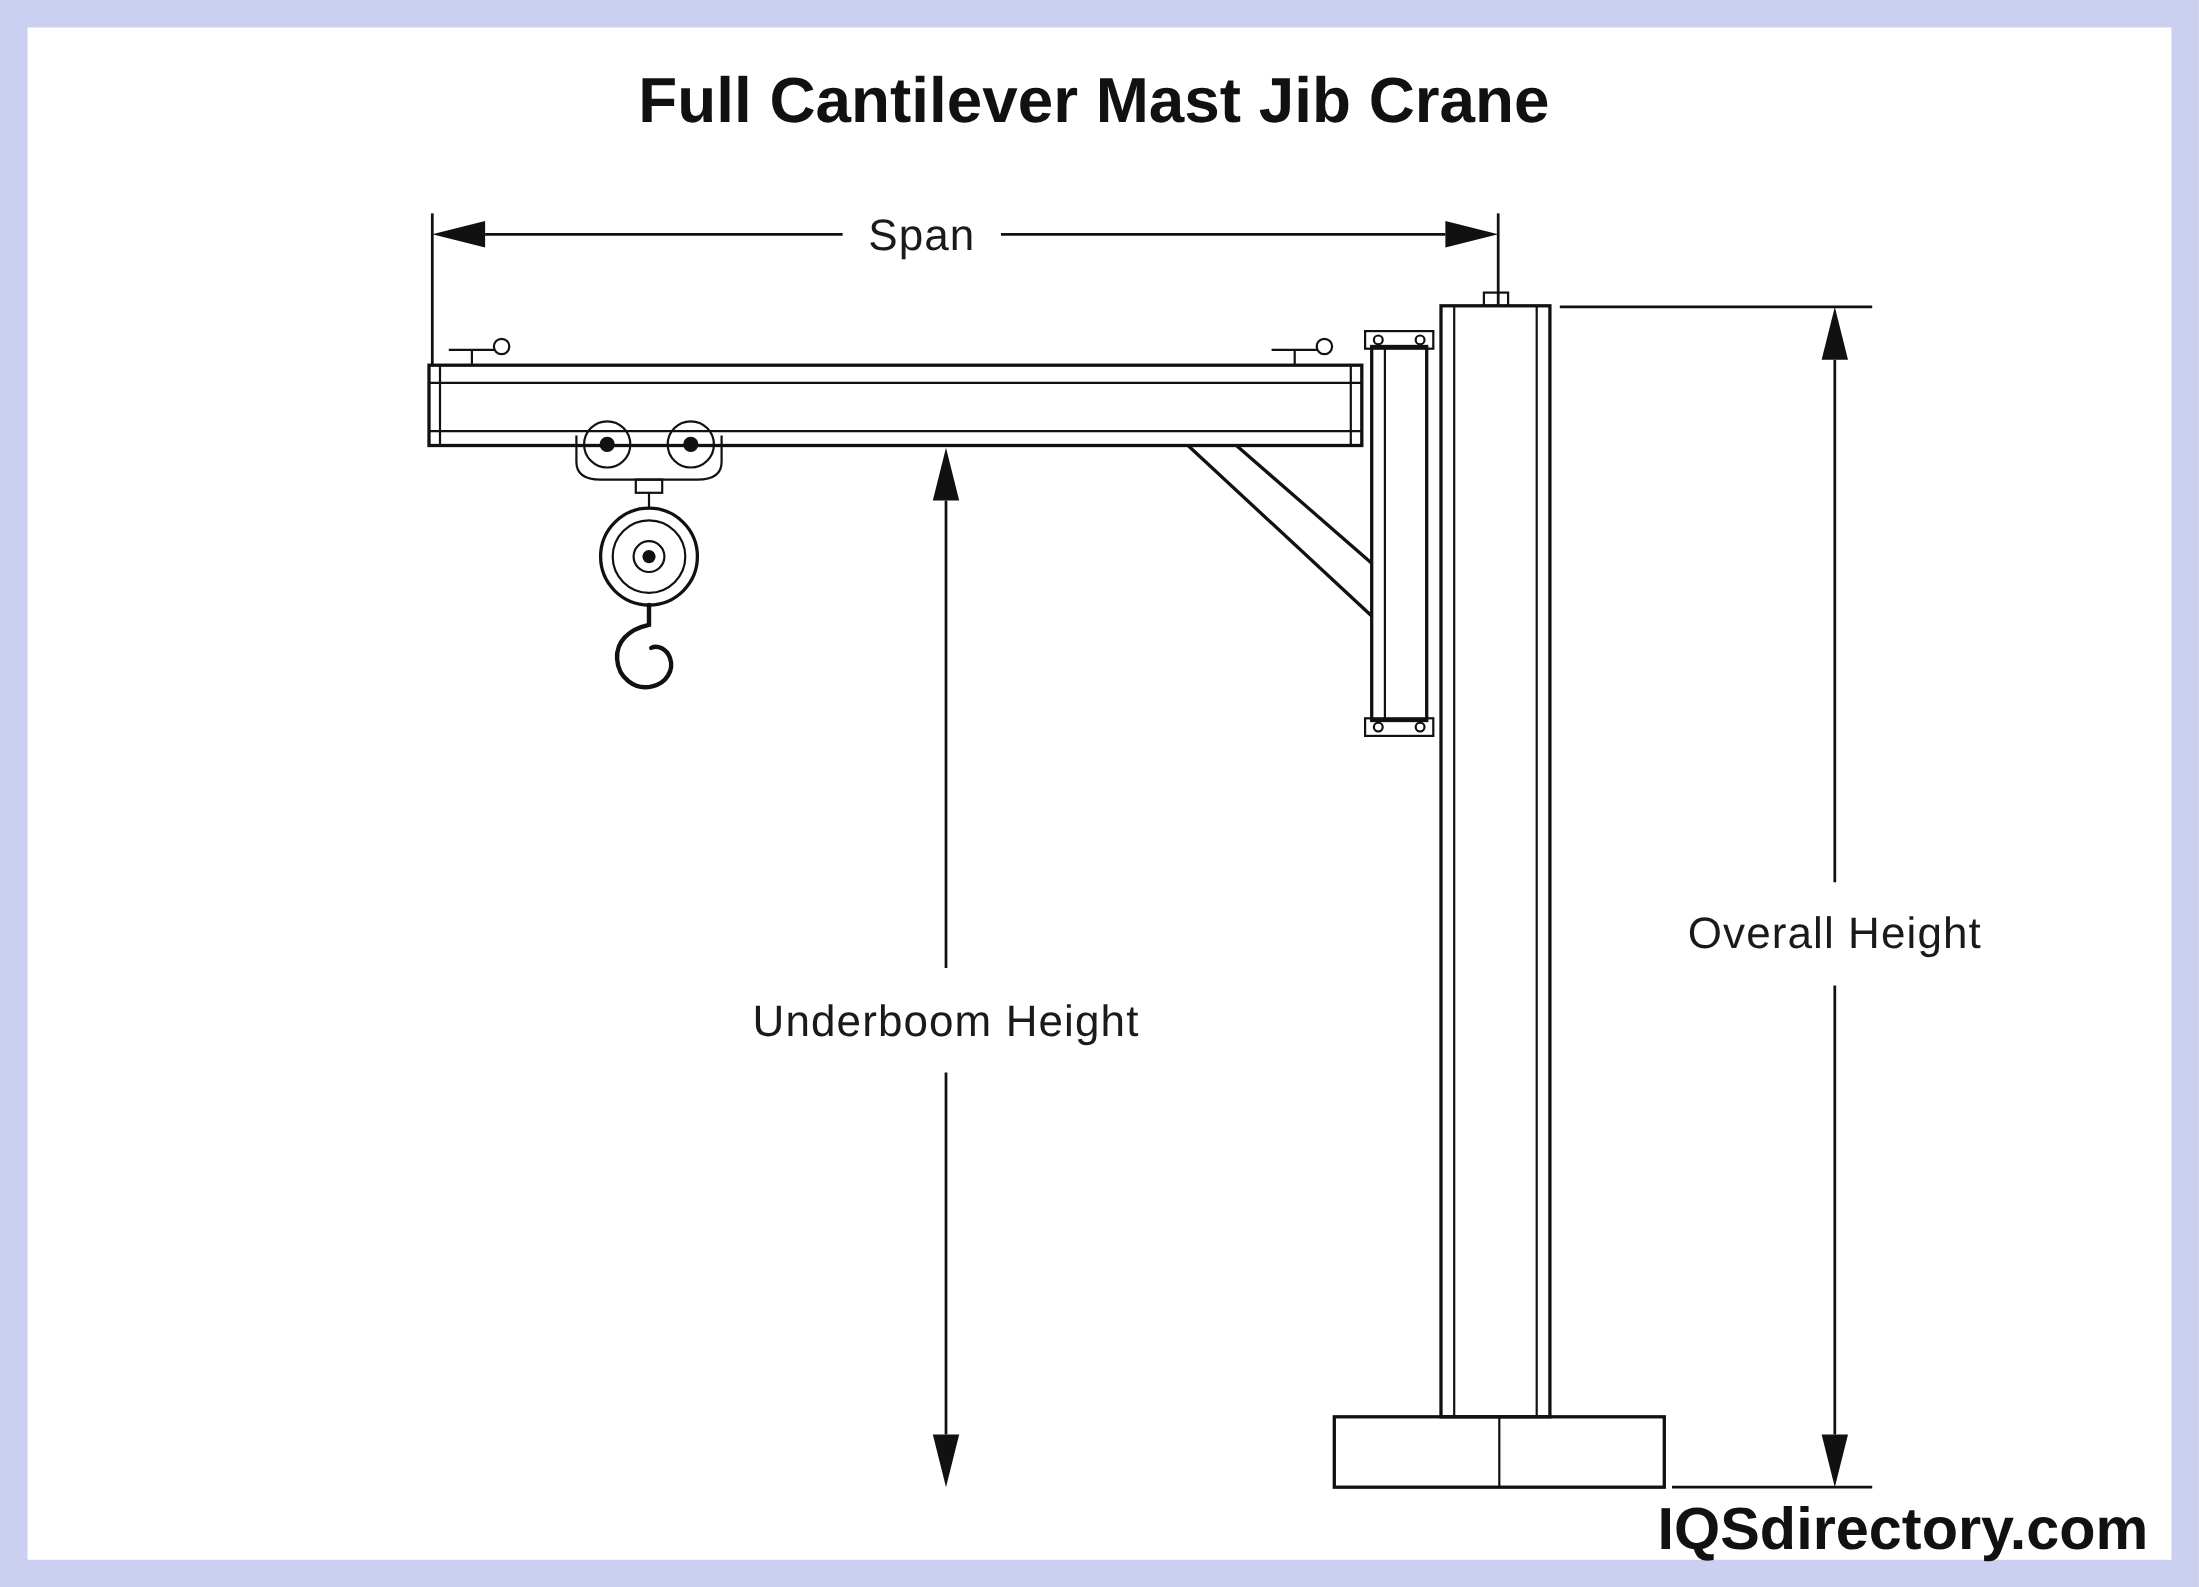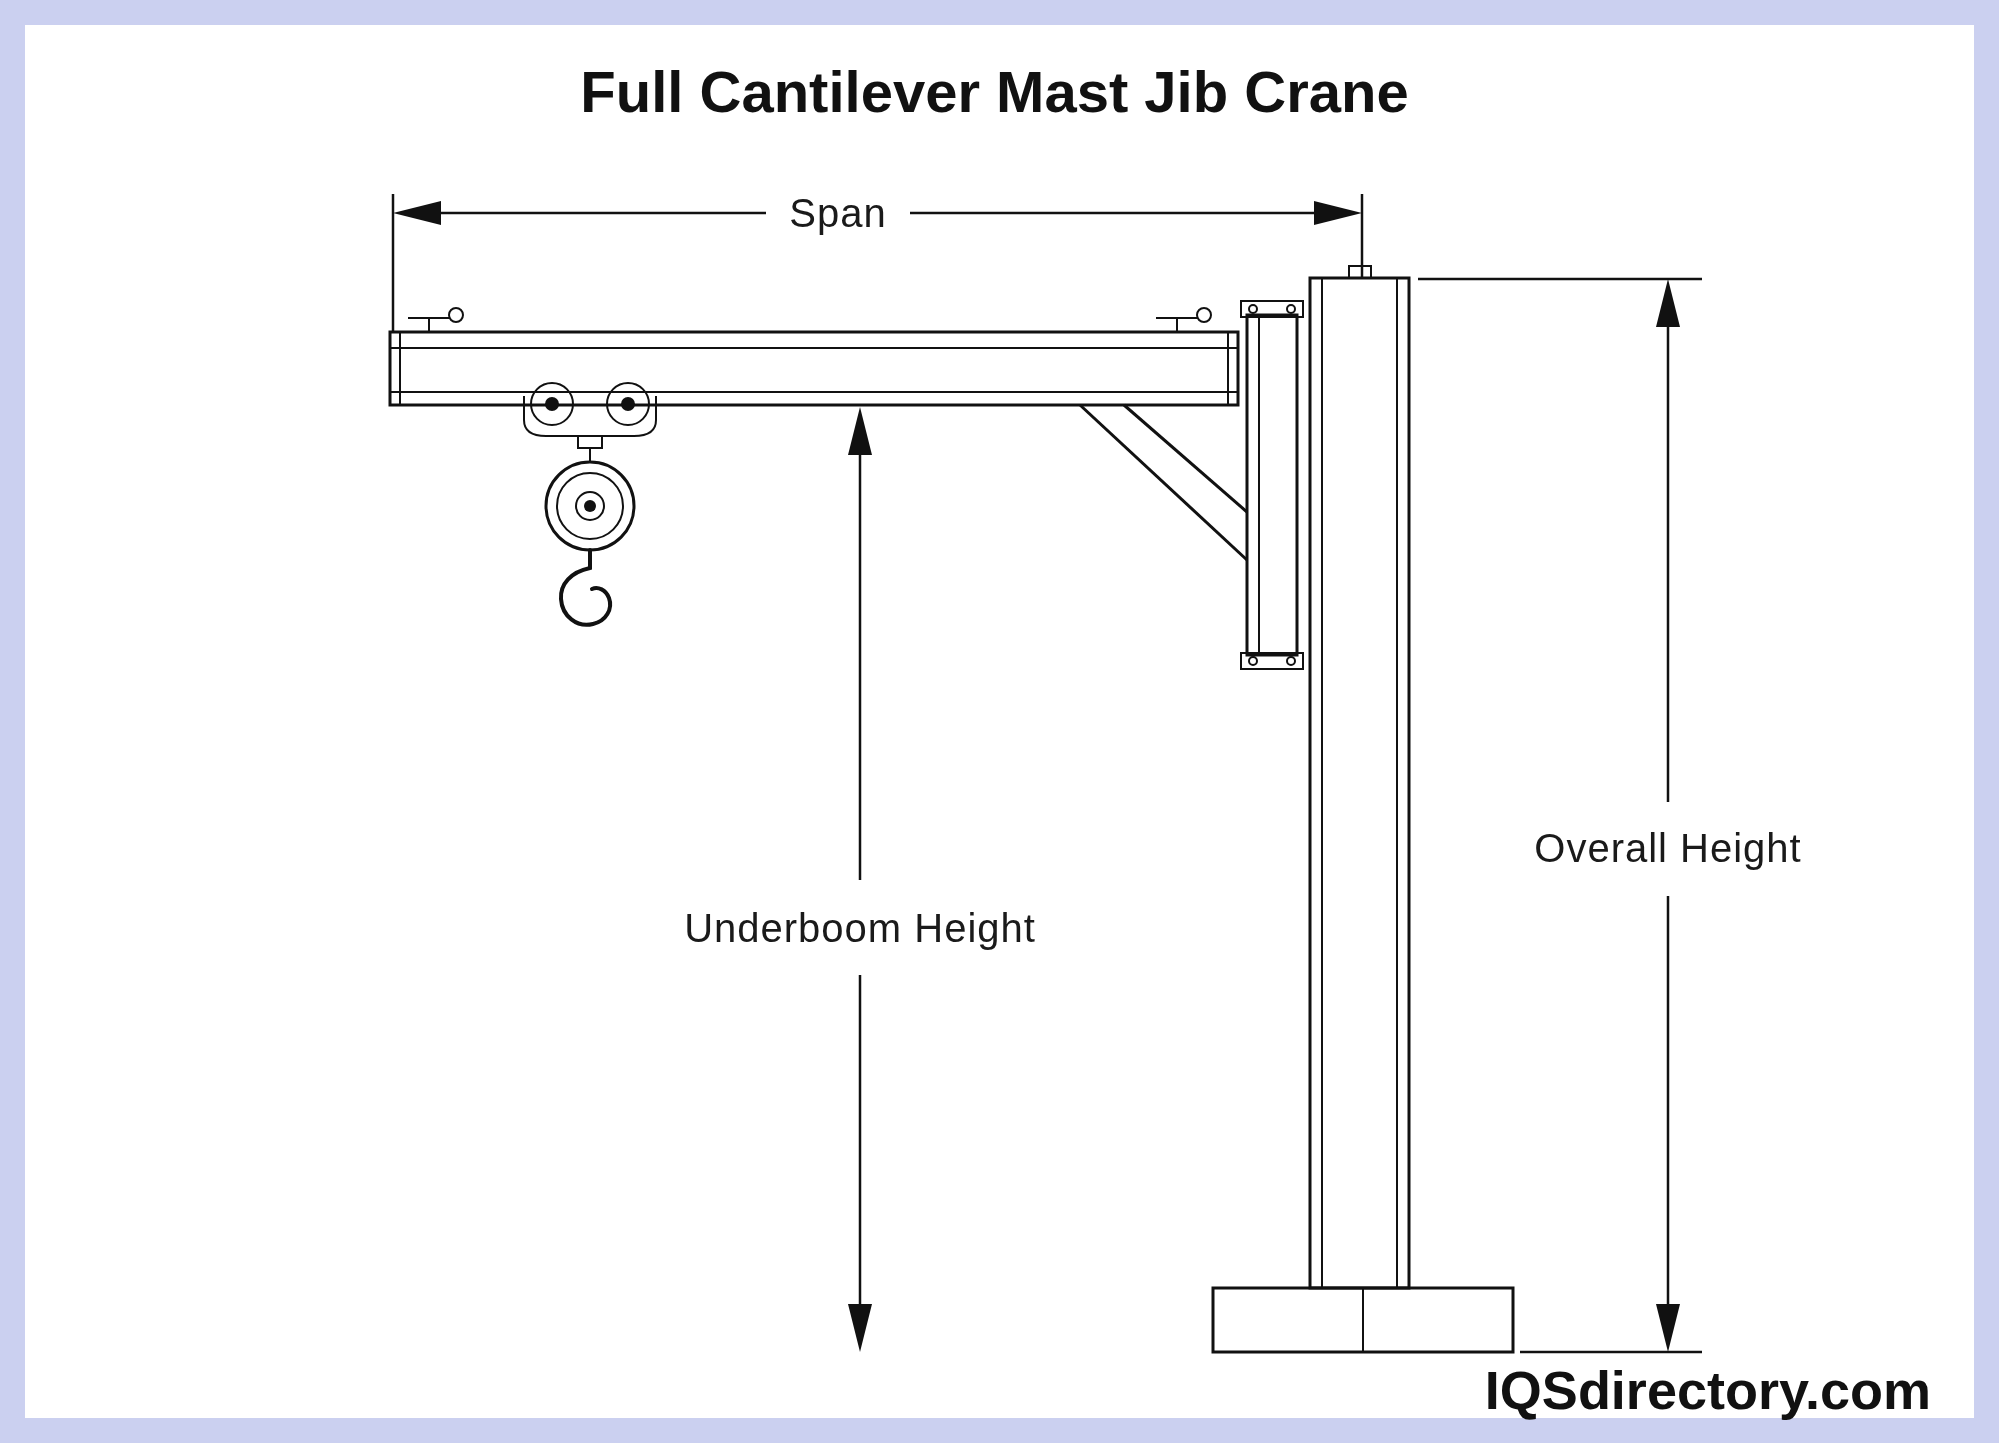--- a/index.html
+++ b/index.html
@@ -22,21 +22,21 @@
     left: 0;
     width: 1989px;
     text-align: center;
     font-size: 58px;
     font-weight: bold;
     color: #111;
     letter-spacing: 0px;
   }
   .watermark {
     position: absolute;
-    right: 68px;
+    right: 46px;
     bottom: 22px;
     font-size: 54px;
     font-weight: bold;
     color: #111;
   }
   svg.drawing {
     position: absolute;
     left: 0; top: 0;
     width: 1999px;
     height: 1443px;

